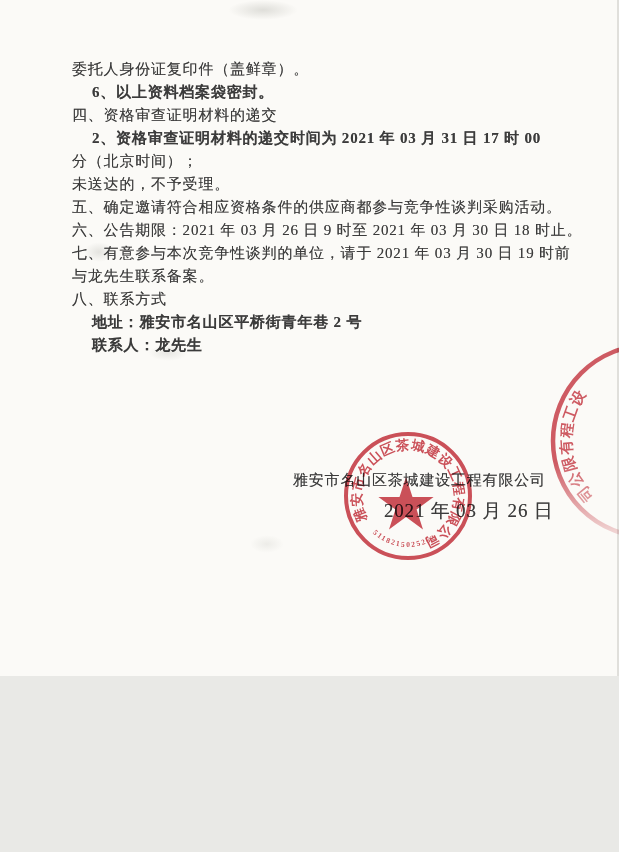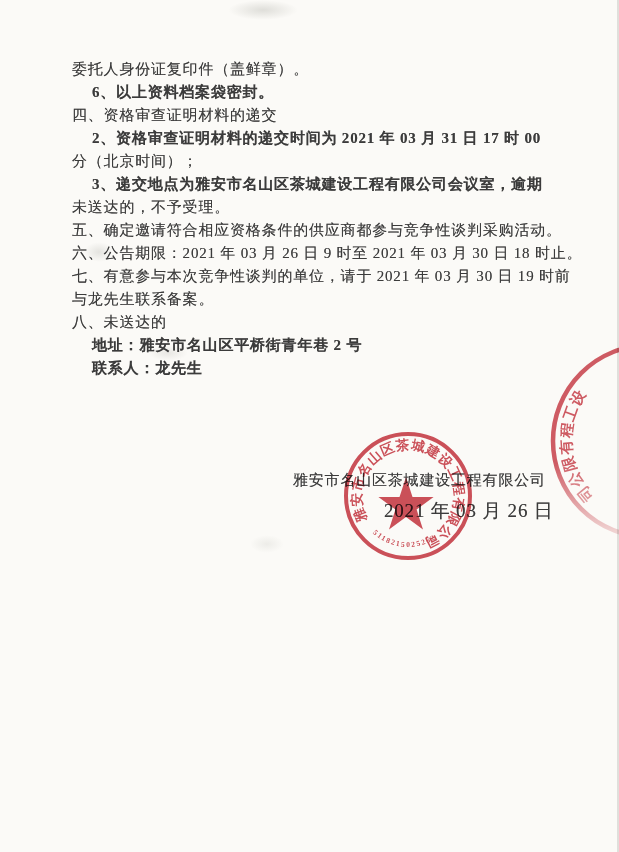--- a/index.html
+++ b/index.html
@@ -9,21 +9,21 @@
   }
   * { margin: 0; padding: 0; box-sizing: border-box; }
   html, body { width: 619px; height: 852px; }
   body {
     font-family: "Liberation Serif", "DejaVu Serif", serif;
     background: #e9e9e6;
   }
   .page {
     position: relative;
     width: 619px;
-    height: 852px;
+    height: 676px;
     background: var(--paper);
     overflow: hidden;
   }
   
   .smudge { position: absolute; border-radius: 50%; pointer-events: none; }
   .smudge-1 { left: 228px; top: 0px;  width: 70px; height: 20px;
     background: radial-gradient(ellipse at center, rgba(170,170,162,.35), rgba(170,170,162,0) 70%); }
   .smudge-2 { left: 84px;  top: 242px; width: 30px; height: 20px;
     background: radial-gradient(ellipse at center, rgba(175,175,168,.30), rgba(175,175,168,0) 70%); }
   .smudge-3 { left: 148px; top: 345px; width: 40px; height: 16px;
@@ -81,27 +81,26 @@
   <div class="smudge smudge-3"></div>
   <div class="smudge smudge-4"></div>
   <div class="scan-edge"></div>
 
   <div class="doc-text">
     <div class="line">委托人身份证复印件（盖鲜章）。</div>
     <div class="line indent">6、以上资料档案袋密封。</div>
     <div class="line">四、资格审查证明材料的递交</div>
     <div class="line indent">2、资格审查证明材料的递交时间为 2021 年 03 月 31 日 17 时 00</div>
     <div class="line">分（北京时间）；</div>
-    <div class="line indent">3、递交地点为雅安市名山区茶城建设工程有限公司会议室，逾期</div>
     <div class="line">未送达的，不予受理。</div>
     <div class="line">五、确定邀请符合相应资格条件的供应商都参与竞争性谈判采购活动。</div>
     <div class="line">六、公告期限：2021 年 03 月 26 日 9 时至 2021 年 03 月 30 日 18 时止。</div>
     <div class="line">七、有意参与本次竞争性谈判的单位，请于 2021 年 03 月 30 日 19 时前</div>
     <div class="line">与龙先生联系备案。</div>
-    <div class="line">八、未送达的</div>
+    <div class="line">八、联系方式</div>
     <div class="line indent">地址：雅安市名山区平桥街青年巷 2 号</div>
     <div class="line indent">联系人：龙先生</div>
   </div>
 
   <div class="sig-company">雅安市名山区茶城建设工程有限公司</div>
   <div class="sig-date">2021 年 03 月 26 日</div>
 
   <svg class="seal-layer" width="619" height="852" viewBox="0 0 619 852">
     <defs>
       <path id="sealTextPath" d="M 367.3 519.5 A 47 47 0 0 1 448.7 472.5 A 47 47 0 0 1 367.3 519.5" fill="none"></path>

